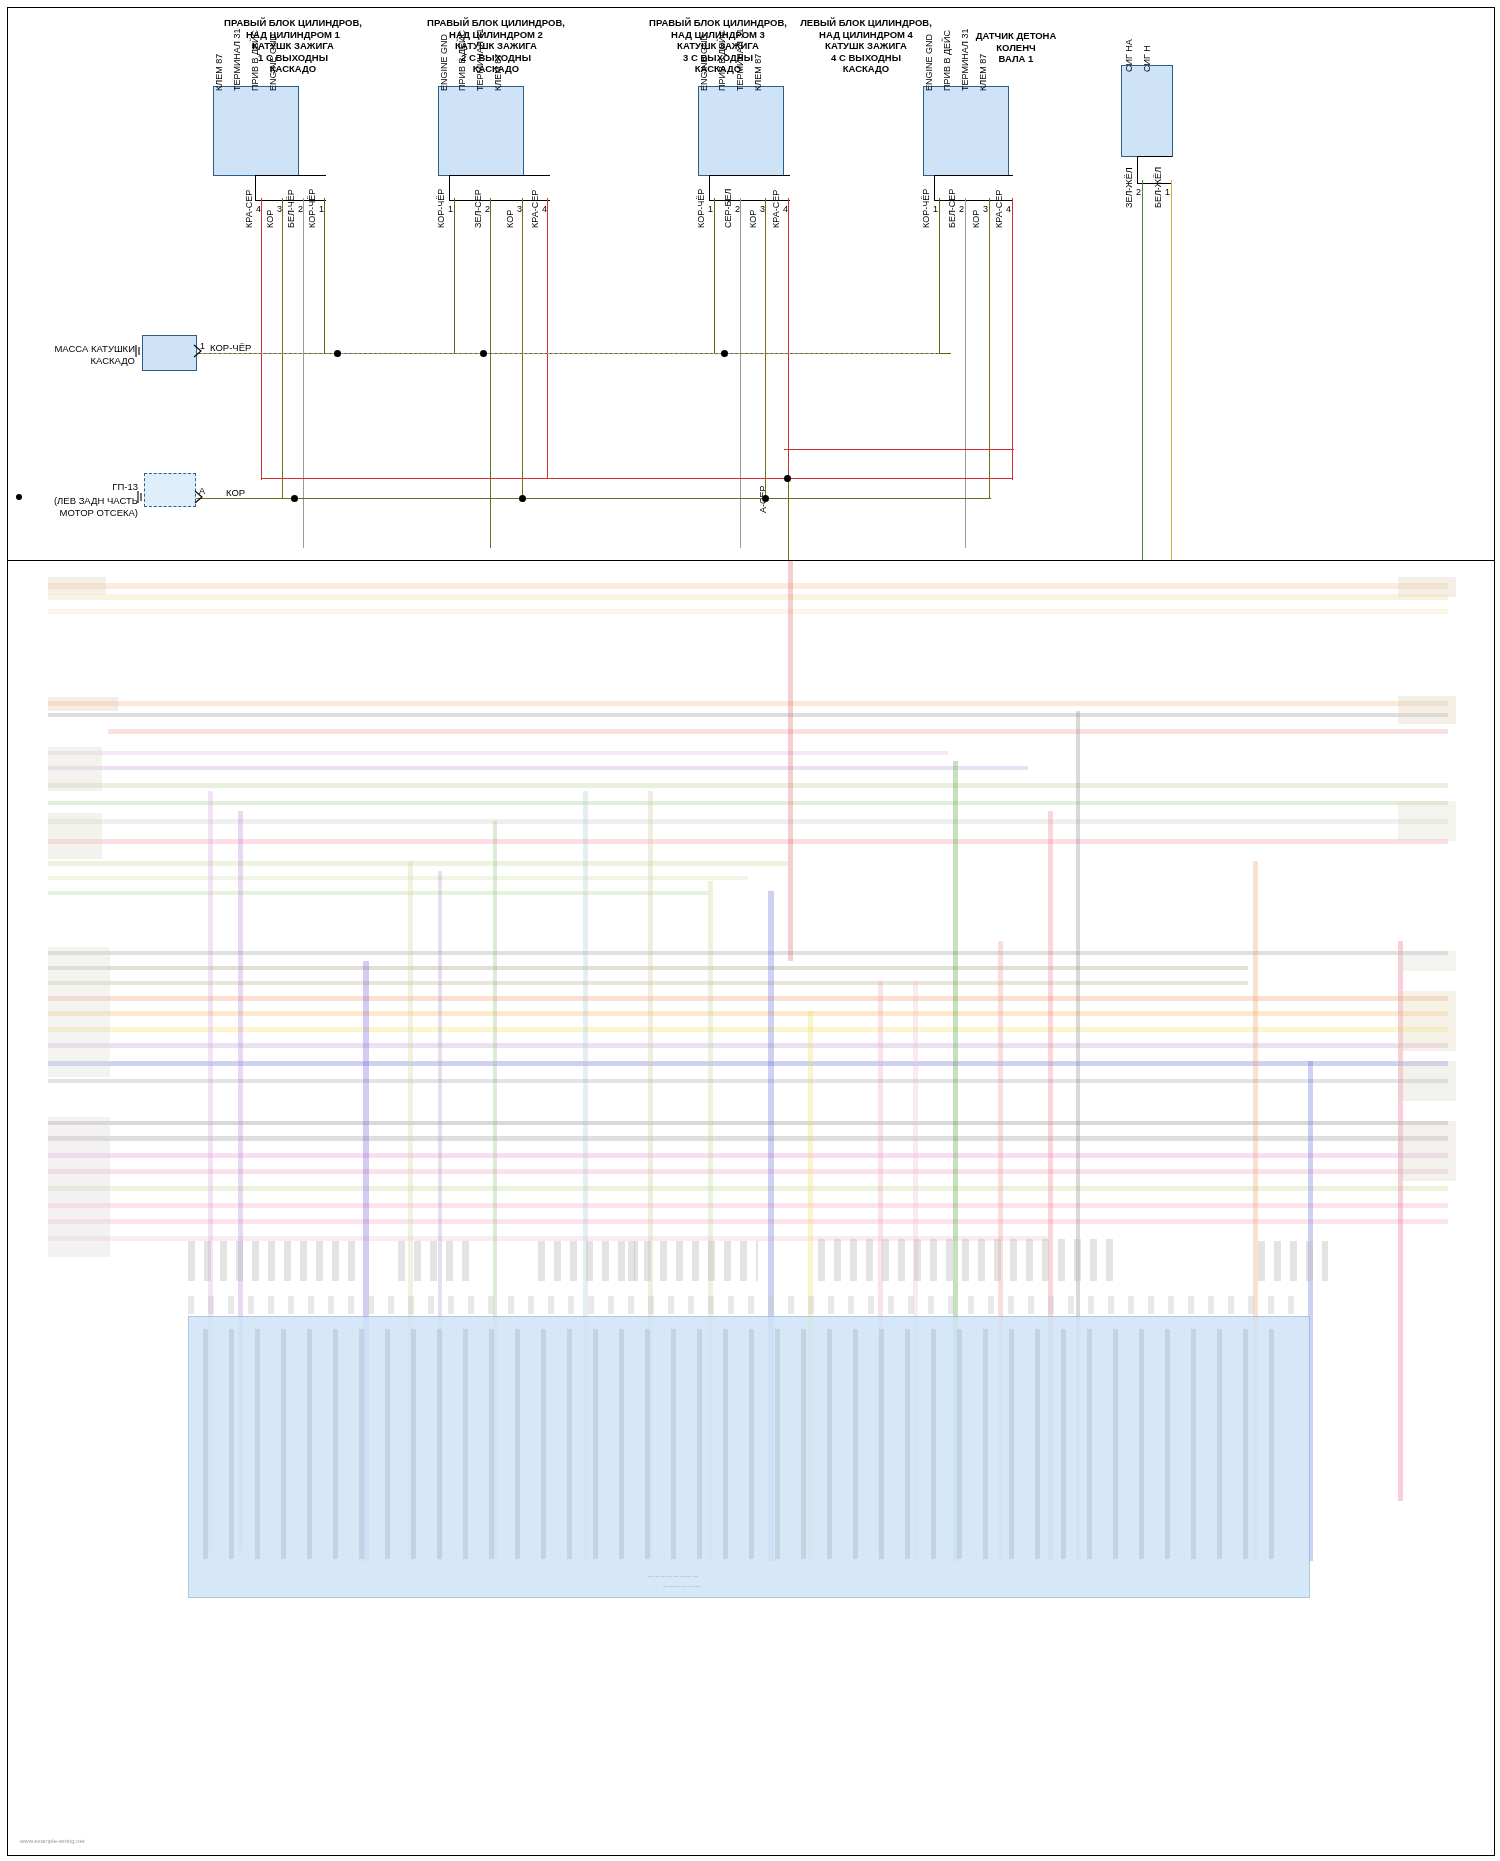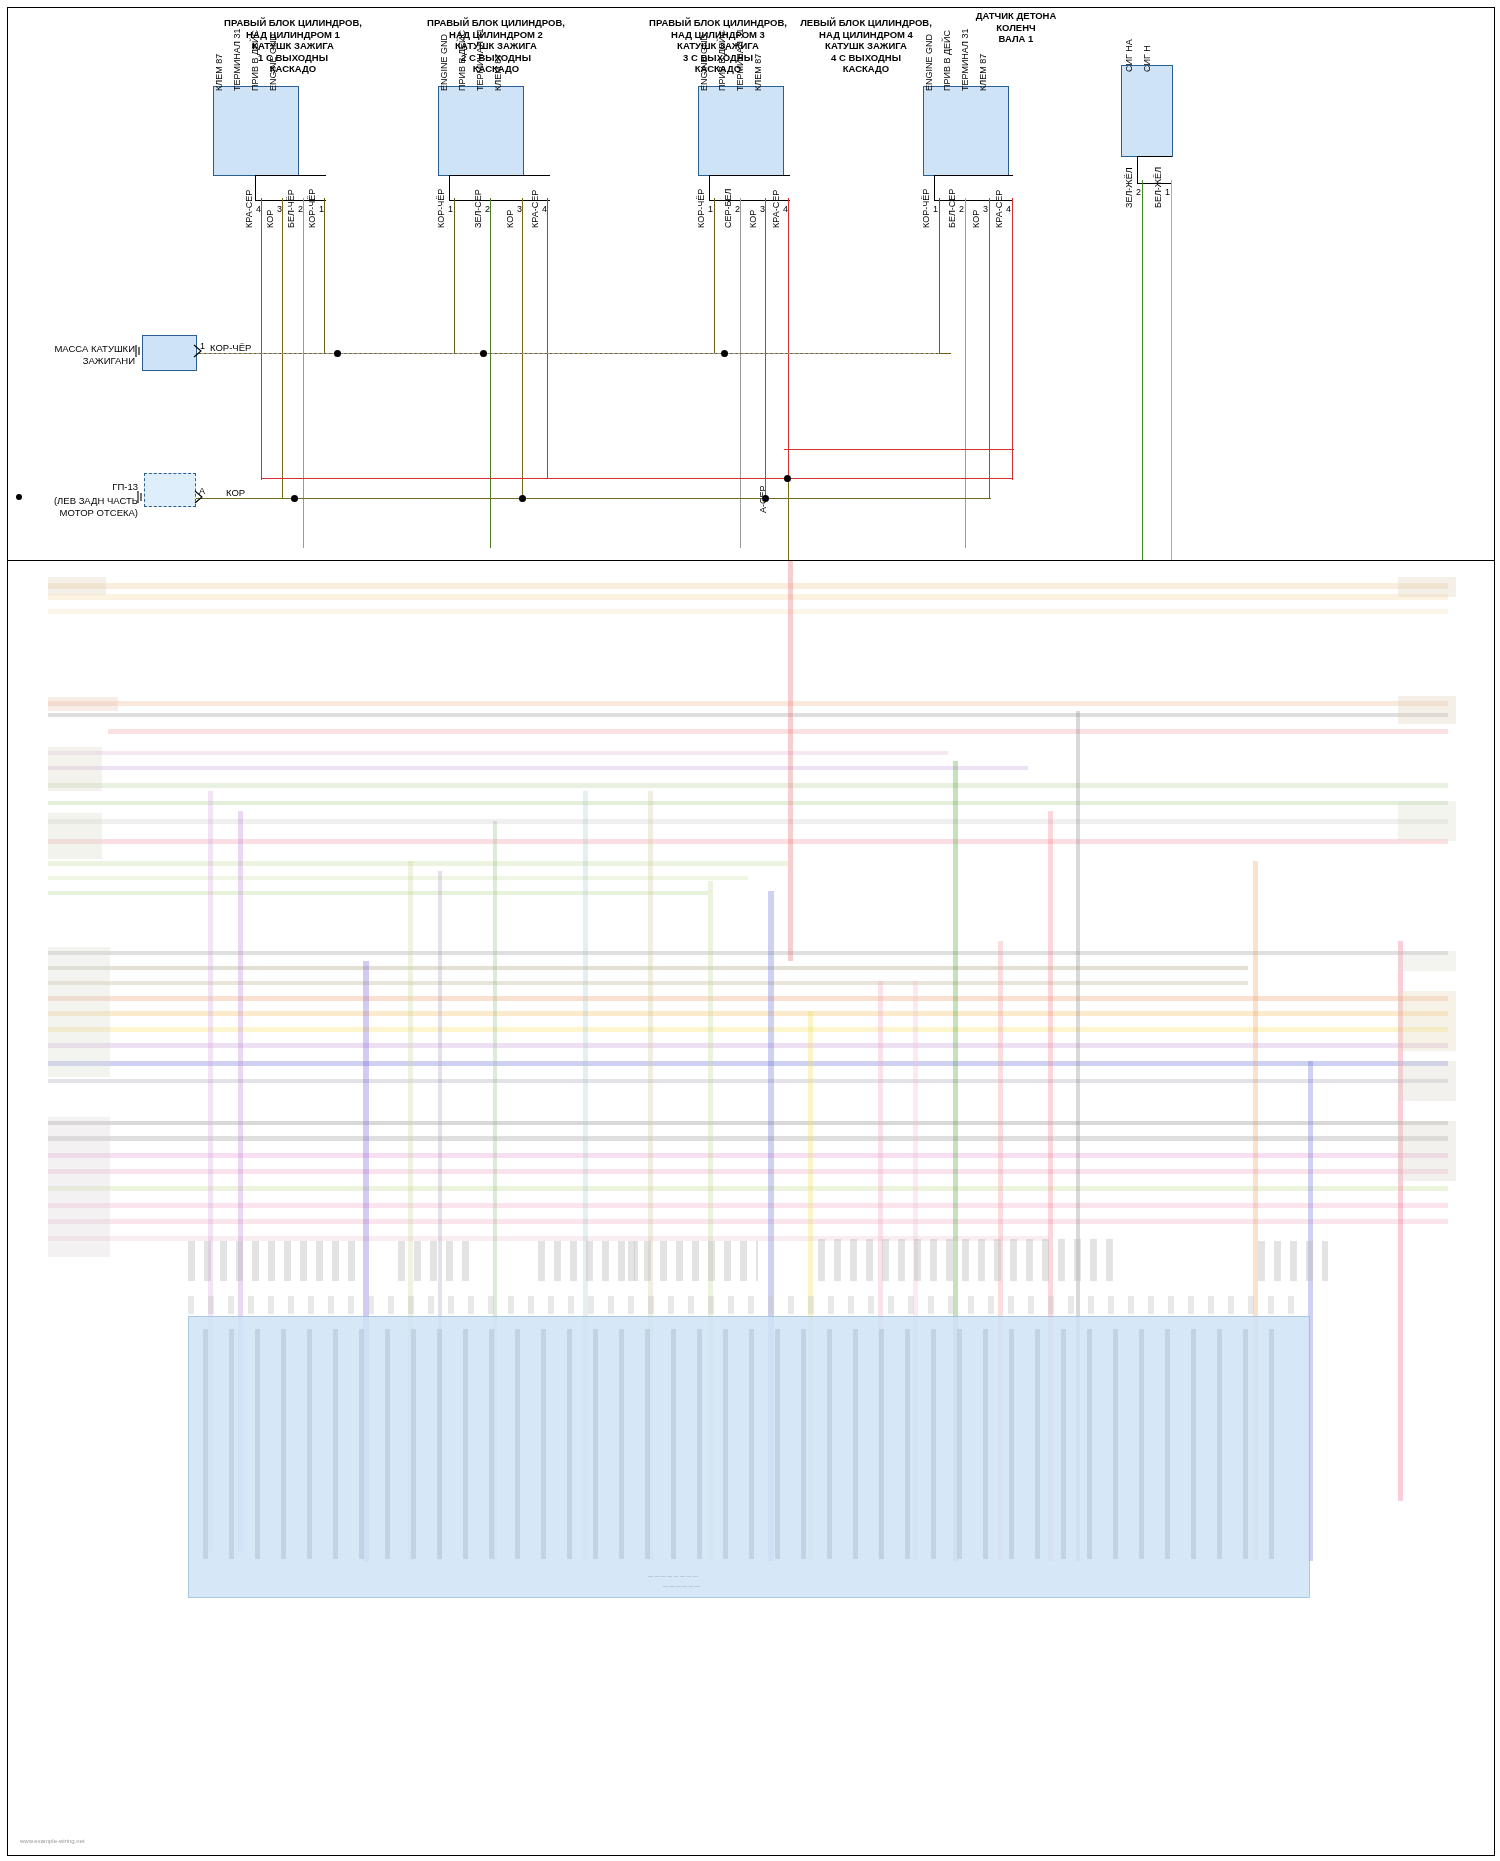--- a/index.html
+++ b/index.html
@@ -50,21 +50,21 @@
     <div class="hdr" style="left:620px;top:9px;width:180px;white-space:pre-line;">ПРАВЫЙ БЛОК ЦИЛИНДРОВ,
 НАД ЦИЛИНДРОМ 3
 КАТУШК ЗАЖИГА
 3 С ВЫХОДНЫ
 КАСКАДО</div>
     <div class="hdr" style="left:768px;top:9px;width:180px;white-space:pre-line;">ЛЕВЫЙ БЛОК ЦИЛИНДРОВ,
 НАД ЦИЛИНДРОМ 4
 КАТУШК ЗАЖИГА
 4 С ВЫХОДНЫ
 КАСКАДО</div>
-    <div class="hdr" style="left:928px;top:2px;width:160px;white-space:pre-line;">ДАТЧИК ДЕТОНА
+    <div class="hdr" style="left:928px;top:22px;width:160px;white-space:pre-line;">ДАТЧИК ДЕТОНА
 КОЛЕНЧ
 ВАЛА 1</div>
 
     <div class="conn" style="left:205px;top:78px;width:84px;height:88px;">
       <div class="vtext" style="left:10px;top:4px;height:80px;">КЛЕМ 87</div>
       <div class="vtext" style="left:28px;top:4px;height:80px;">ТЕРМИНАЛ 31</div>
       <div class="vtext" style="left:46px;top:4px;height:80px;">ПРИВ В ДЕЙС</div>
       <div class="vtext" style="left:64px;top:4px;height:80px;">ENGINE GND</div>
     </div>
 
@@ -174,21 +174,21 @@
     <div class="vline" style="left:780px;top:470px;height:82px;border-left-color:#7a6a18;"></div>
 
     <div class="hline" style="left:183px;top:345px;width:760px;border-top-color:#6b5d12;"></div>
     <div class="hline" style="left:183px;top:345px;width:760px;border-top:1.3px dashed #9a9a9a;"></div>
     <div class="dot" style="left:326px;top:342px;"></div>
     <div class="dot" style="left:472px;top:342px;"></div>
     <div class="dot" style="left:713px;top:342px;"></div>
 
     <div class="gnd" style="left:134px;top:327px;width:53px;height:34px;"></div>
     <div class="lbl" style="left:5px;top:335px;width:122px;text-align:right;white-space:pre-line;">МАССА КАТУШКИ
-ЗАЖИГАНИ</div>
+КАСКАДО</div>
     <div class="pin" style="left:192px;top:333px;">1</div>
     <div class="lbl" style="left:202px;top:334px;">КОР-ЧЁР</div>
     <svg style="position:absolute;left:185px;top:336px;" width="10" height="14">
         <path d="M1,1 L8,7 L1,13" fill="none" stroke="#000" stroke-width="1.1"></path>
       </svg>
     <svg style="position:absolute;left:126px;top:337px;" width="10" height="12">
         <path d="M2,0 L2,12 M5,2 L5,10" stroke="#000" stroke-width="1.1" fill="none"></path>
       </svg>
 
     <div class="hline" style="left:253px;top:470px;width:752px;border-top-color:#d32f2f;"></div>

